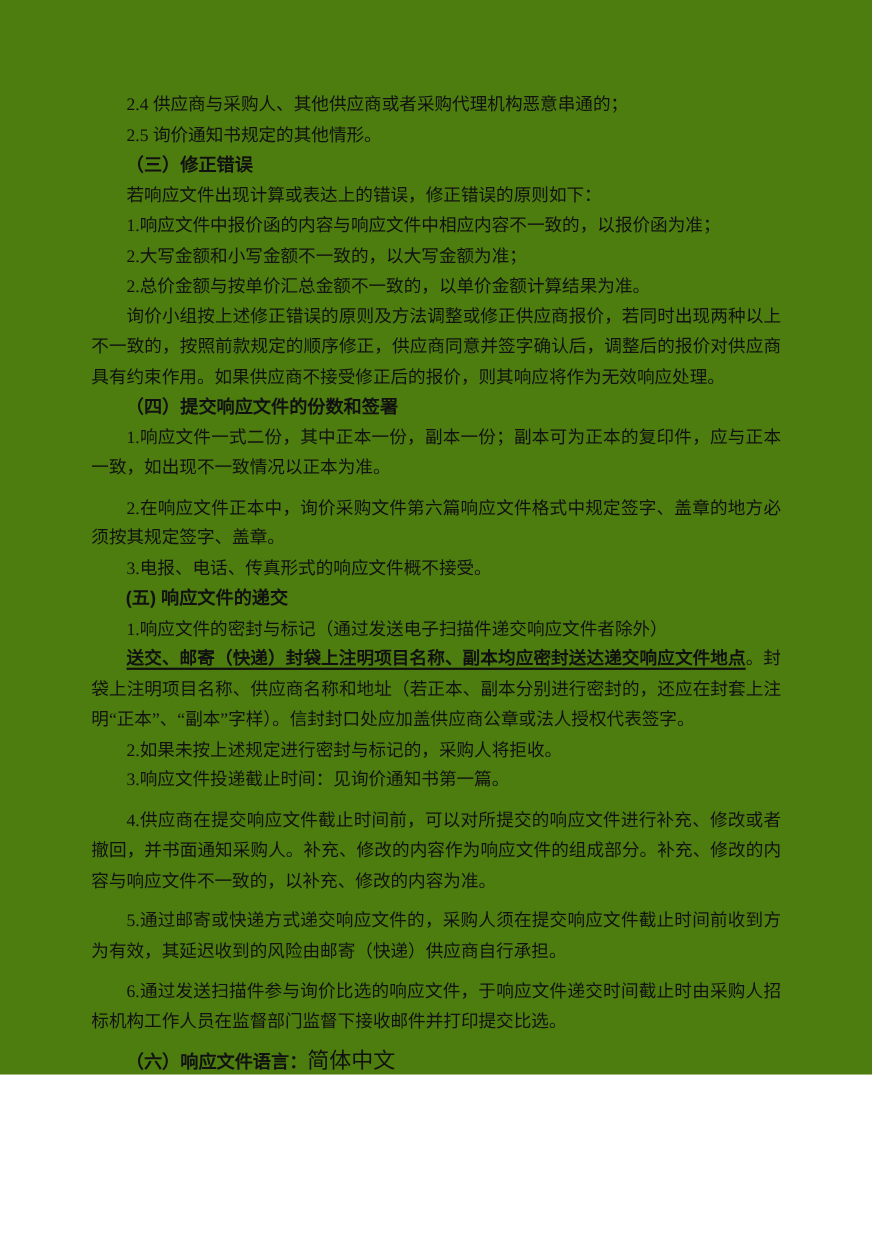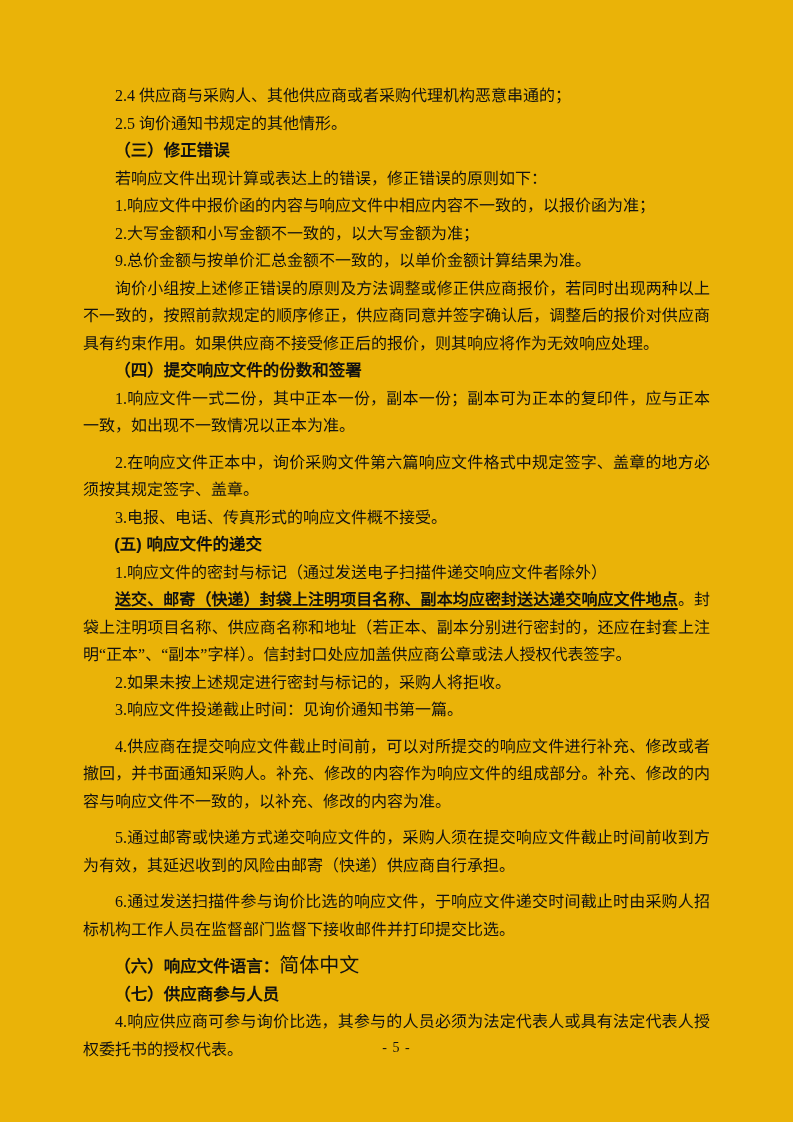--- a/index.html
+++ b/index.html
@@ -3,22 +3,22 @@
 <meta charset="utf-8">
 <style>
   html, body {
     margin: 0;
     padding: 0;
     background: #ffffff;
   }
   .page {
     position: relative;
     width: 793px;
-    height: 1122px;
-    background: #eab308;
+    height: 977px;
+    background: #4d7c0f;
     color: #111111;
     font-family: "Liberation Serif", serif;
     overflow: hidden;
   }
   .doc {
     position: absolute;
     left: 83px;
     top: 82px;
     width: 627px;
   }
@@ -58,21 +58,21 @@
 <body>
 
 <div class="page">
   <main class="doc">
       <p class="para"><span>2.4 供应商与采购人、其他供应商或者采购代理机构恶意串通的；</span></p>
       <p class="para"><span>2.5 询价通知书规定的其他情形。</span></p>
       <h3 class="heading"><span>（三）修正错误</span></h3>
       <p class="para"><span>若响应文件出现计算或表达上的错误，修正错误的原则如下：</span></p>
       <p class="para"><span>1.响应文件中报价函的内容与响应文件中相应内容不一致的，以报价函为准；</span></p>
       <p class="para"><span>2.大写金额和小写金额不一致的，以大写金额为准；</span></p>
-      <p class="para"><span>9.总价金额与按单价汇总金额不一致的，以单价金额计算结果为准。</span></p>
+      <p class="para"><span>2.总价金额与按单价汇总金额不一致的，以单价金额计算结果为准。</span></p>
       <p class="para"><span>询价小组按上述修正错误的原则及方法调整或修正供应商报价，若同时出现两种以上 不一致的，按照前款规定的顺序修正，供应商同意并签字确认后，调整后的报价对供应商具有约束作用。如果供应商不接受修正后的报价，则其响应将作为无效响应处理。</span></p>
       <h3 class="heading"><span>（四）提交响应文件的份数和签署</span></h3>
       <p class="para"><span>1.响应文件一式二份，其中正本一份，副本一份；副本可为正本的复印件，应与正本一致，如出现不一致情况以正本为准。</span></p>
       <p class="para spaced"><span>2.在响应文件正本中，询价采购文件第六篇响应文件格式中规定签字、盖章的地方必须按其规定签字、盖章。</span></p>
       <p class="para"><span>3.电报、电话、传真形式的响应文件概不接受。</span></p>
       <h3 class="heading"><span>(五) 响应文件的递交</span></h3>
       <p class="para"><span>1.响应文件的密封与标记（通过发送电子扫描件递交响应文件者除外）</span></p>
       <p class="para"><span class="run-bold run-underline">送交、邮寄（快递）封袋上注明项目名称、副本均应密封送达递交响应文件地点</span><span>。封袋上注明项目名称、供应商名称和地址（若正本、副本分别进行密封的，还应在封套上注明“正本”、“副本”字样）。信封封口处应加盖供应商公章或法人授权代表签字。</span></p>
       <p class="para"><span>2.如果未按上述规定进行密封与标记的，采购人将拒收。</span></p>
       <p class="para"><span>3.响应文件投递截止时间：见询价通知书第一篇。</span></p>

